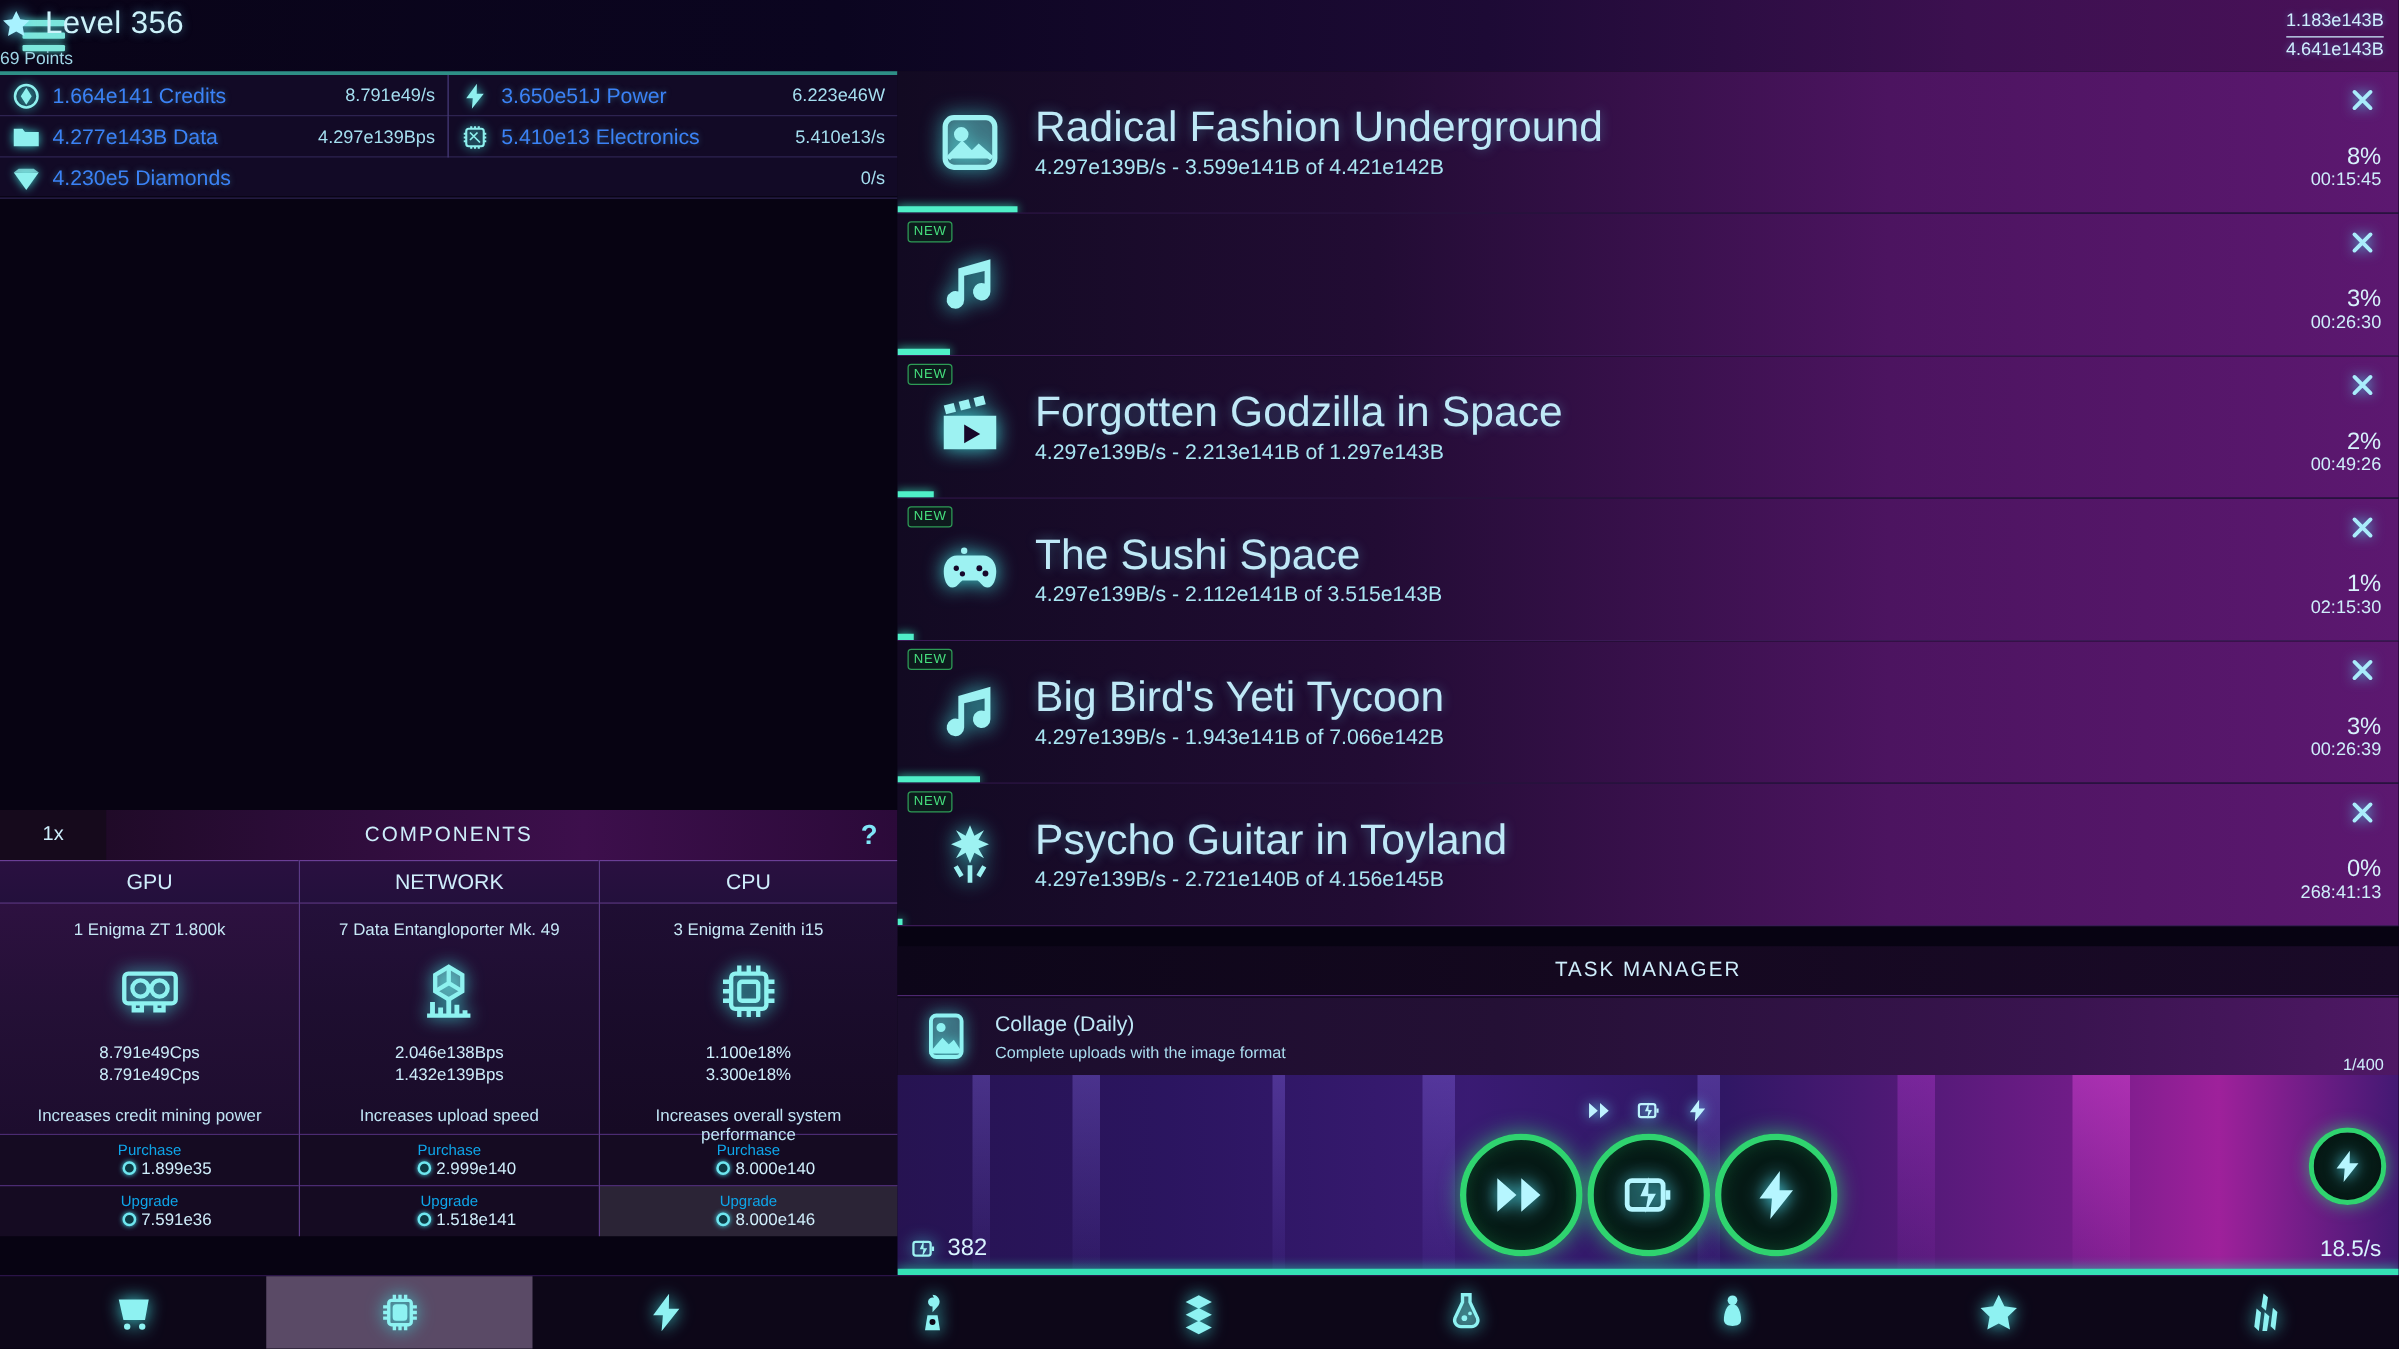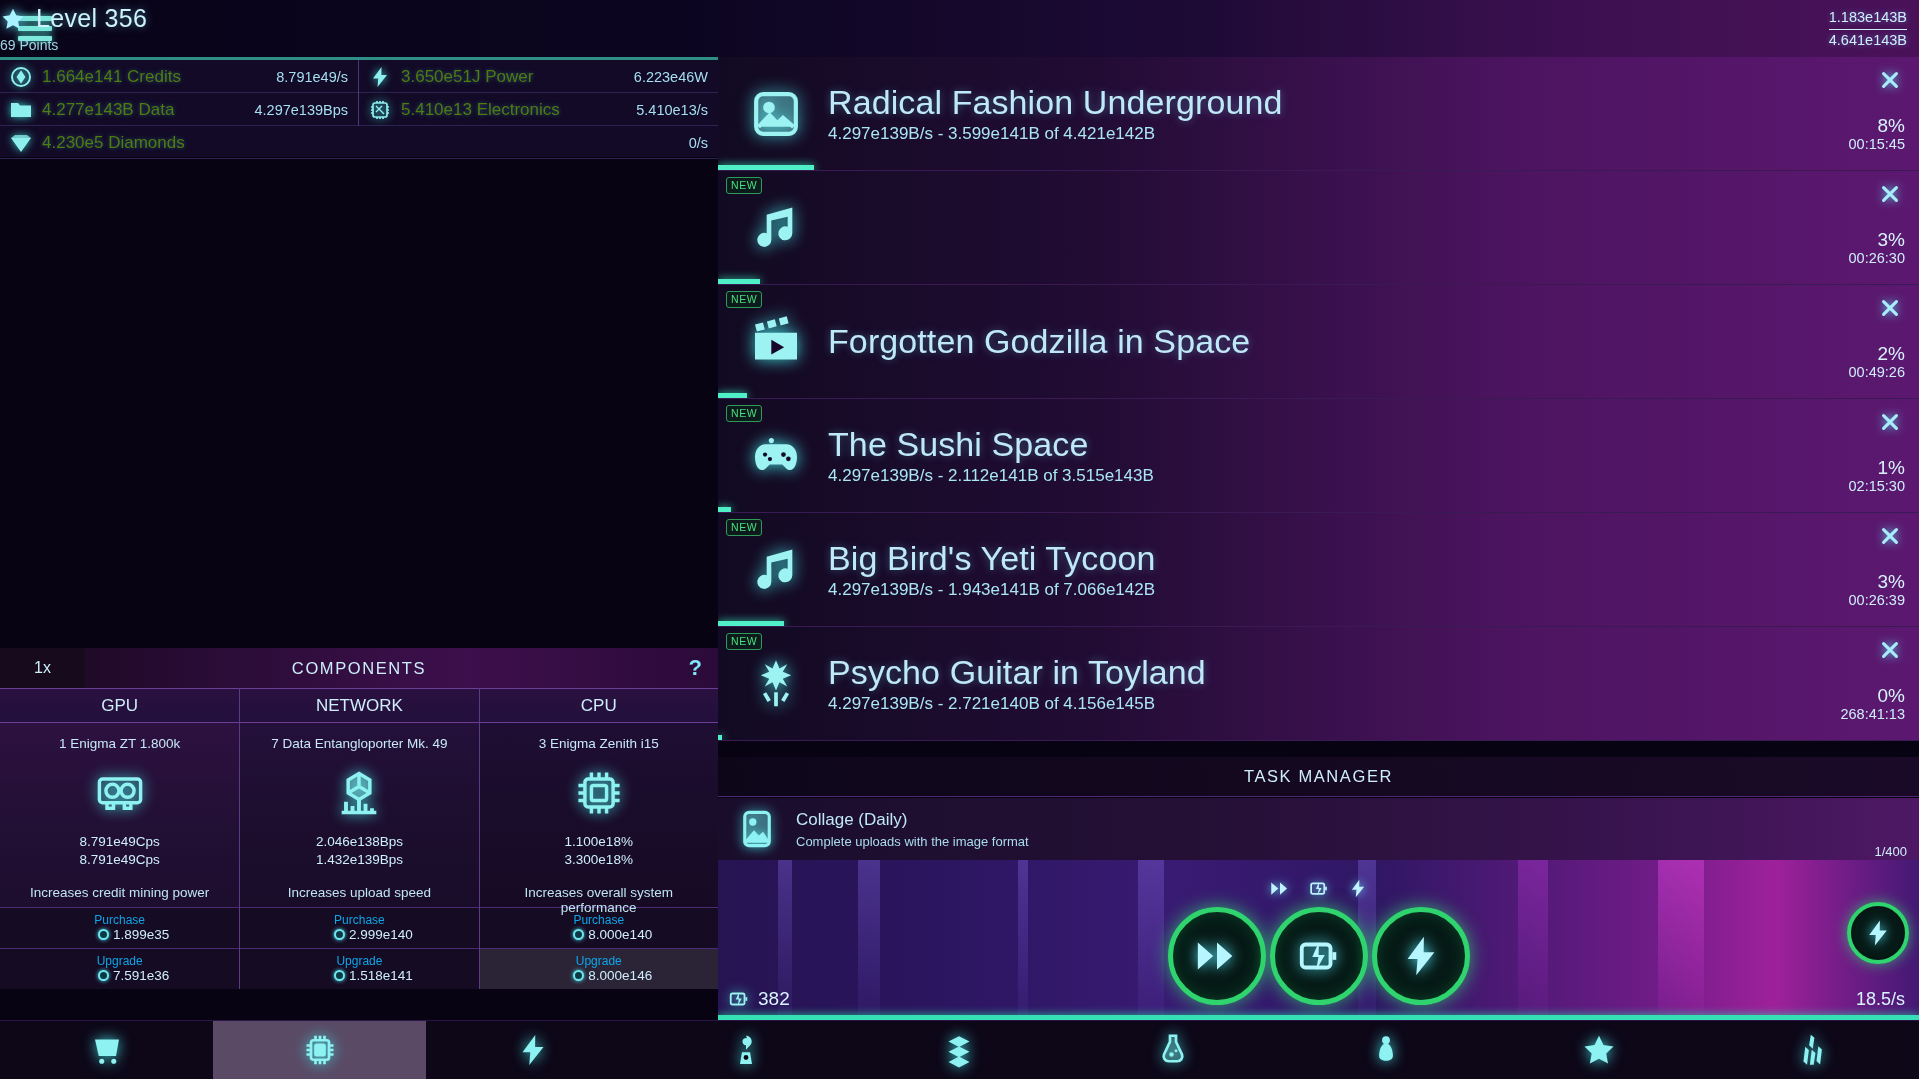--- a/index.html
+++ b/index.html
@@ -45,21 +45,21 @@
   }
   .resrow { display: flex; height: 33px; border-bottom: 1px solid #2d2350; }
   .rescell {
     display: flex; align-items: center; height: 33px; position: relative;
     padding: 0 9px; gap: 9px;
   }
   .rescell.half { width: 359px; }
   .rescell.full { width: 718px; }
   .rescell.left-col { border-right: 1px solid #473a7a; }
   .res-ico { width: 24px; height: 24px; flex: 0 0 24px; color: #8ef0ee; filter: drop-shadow(0 0 4px #39c8c4); }
-  .res-name { font-size: 17px; color: #4d7c0f; white-space: nowrap; text-shadow: 0 0 5px rgba(100,220,240,.35);}
+  .res-name { font-size: 17px; color: #3b82f6; white-space: nowrap; text-shadow: 0 0 5px rgba(100,220,240,.35);}
   .res-rate { position: absolute; right: 10px; font-size: 14.5px; color: #a5dff0; }
 
   
   .components {
     position: absolute; left: 0; top: 648px; width: 718px; height: 372px;
   }
   .comp-head {
     position: relative; height: 40px; width: 718px;
     background: linear-gradient(90deg,#19091f 0%,#2a0c36 30%,#3d0f4c 65%,#2b0a39 100%);
     display: flex; align-items: center; justify-content: center;
@@ -457,20 +457,21 @@
       <div class="inner">
         <span class="tk-ico">
           <svg viewBox="0 0 24 24" fill="currentColor">
               <path d="M3 8h18v11.5H3z"></path>
               <path d="M3 4.5l3.4-.9.8 3-3.4.9zM8.1 3.2l3.4-.9.8 3-3.4.9zM13.2 1.9l3.4-.9.8 3-3.4.9z"></path>
               <path d="M10 11l5.5 3.2L10 17.4z" fill="#17082a"></path>
             </svg>
         </span>
         <div class="tk-txt">
           <div class="tk-title">Forgotten Godzilla in Space</div>
+          <div class="tk-sub">4.297e139B/s - 2.213e141B of 1.297e143B</div>
         </div>
       </div>
       <span class="tk-close">
         <svg viewBox="0 0 24 24" fill="none" stroke="currentColor" stroke-width="3.4" stroke-linecap="round">
             <path d="M5 5l14 14M19 5L5 19"></path>
           </svg>
       </span>
       <div class="tk-right">
         <div class="tk-pct">2%</div>
         <div class="tk-time">00:49:26</div>

